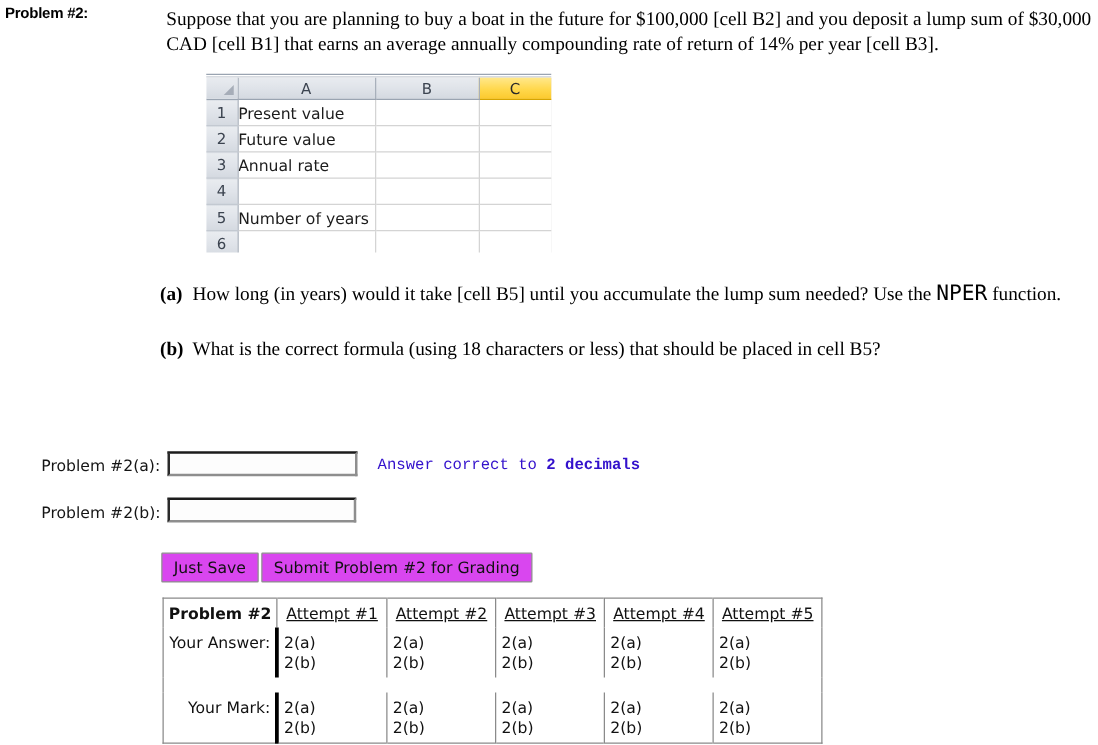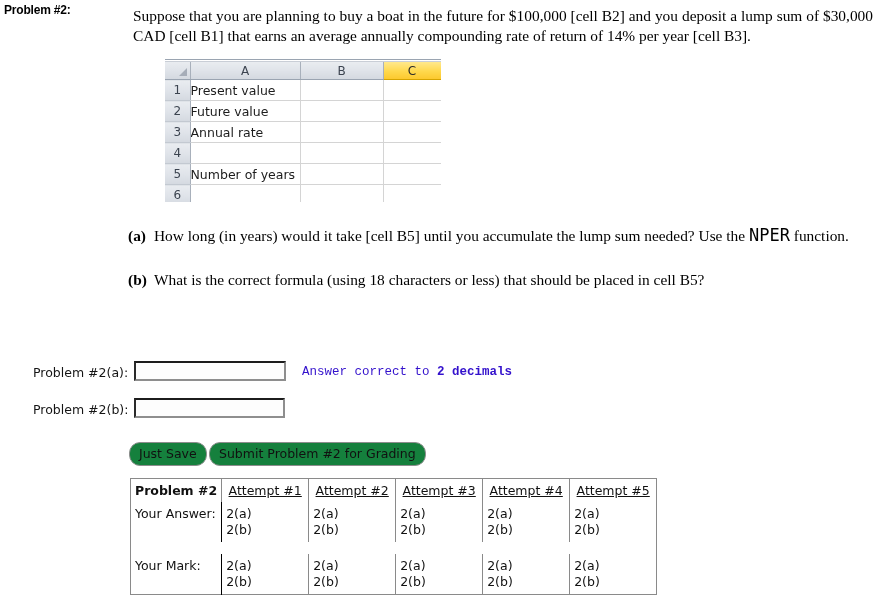--- a/index.html
+++ b/index.html
@@ -189,23 +189,23 @@
     white-space: nowrap;
   }
   .ans-hint b { font-weight: bold; }
 
   
   .btn {
     position: absolute;
     font-family: "DejaVu Sans", "Liberation Sans", sans-serif;
     font-size: 12.5px;
     color: #111;
-    background: #15803d;
+    background: #d946ef;
     border: 1px solid #8d8d8d;
-    border-radius: 11px;
+    border-radius: 1px;
     padding: 3px 9px 4px 9px;
     box-sizing: border-box;
     white-space: nowrap;
     cursor: pointer;
   }
 
   
   .results {
     position: absolute;
     left: 130px;
@@ -215,23 +215,24 @@
     font-family: "DejaVu Sans", "Liberation Sans", sans-serif;
     font-size: 12.5px;
     background: #ffffff;
     color: #111;
   }
   .results td, .results th {
     padding: 4px;
     vertical-align: top;
   }
   .rt-rowlabel {
+    text-align: right;
     padding: 2px 5px 2px 8px;
     white-space: nowrap;
-    border-right: 1px solid #000000;
+    border-right: 3px solid #000000;
     line-height: 16px;
     margin-top: 24px;
   }
   .rt-corner {
     font-weight: bold;
     text-align: left;
     padding: 3px 6px 3px 8px;
     border-right: 1px solid #8a8a8a;
     white-space: nowrap;
   }

